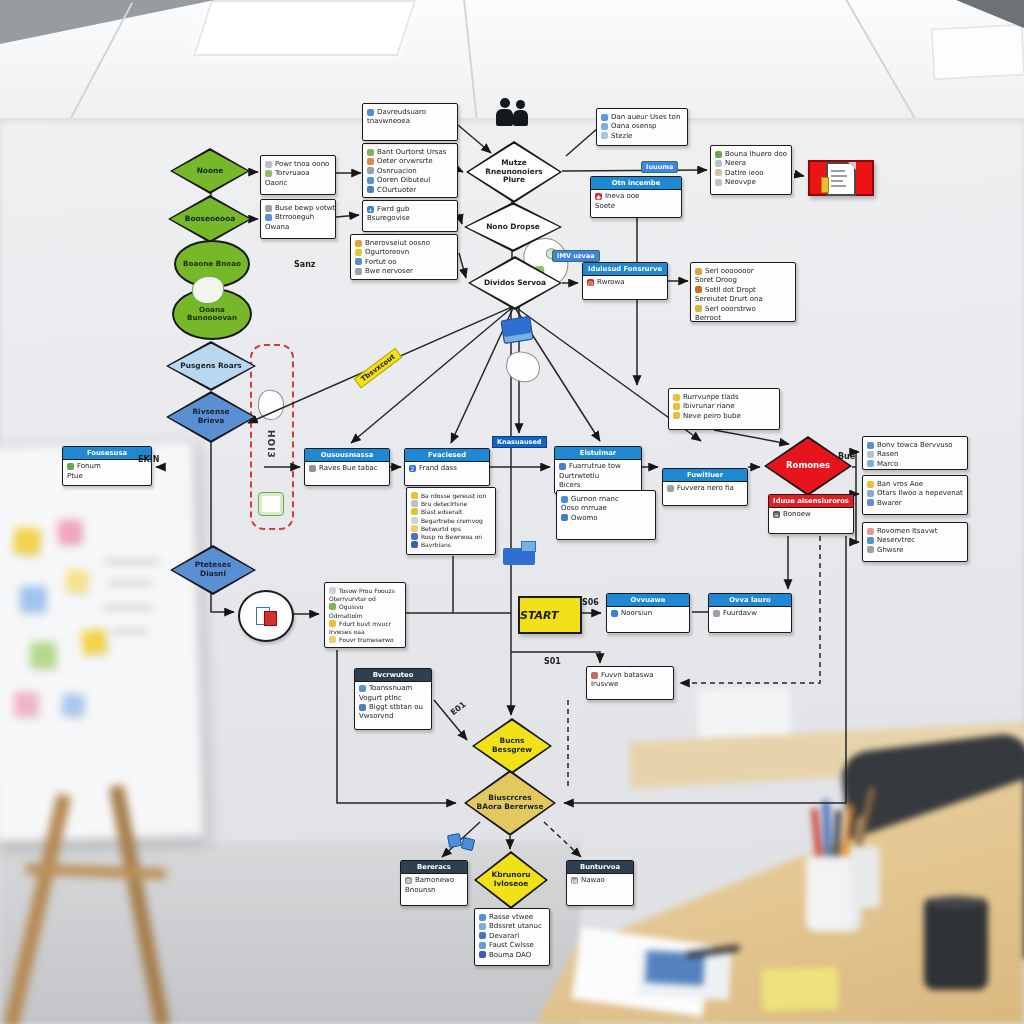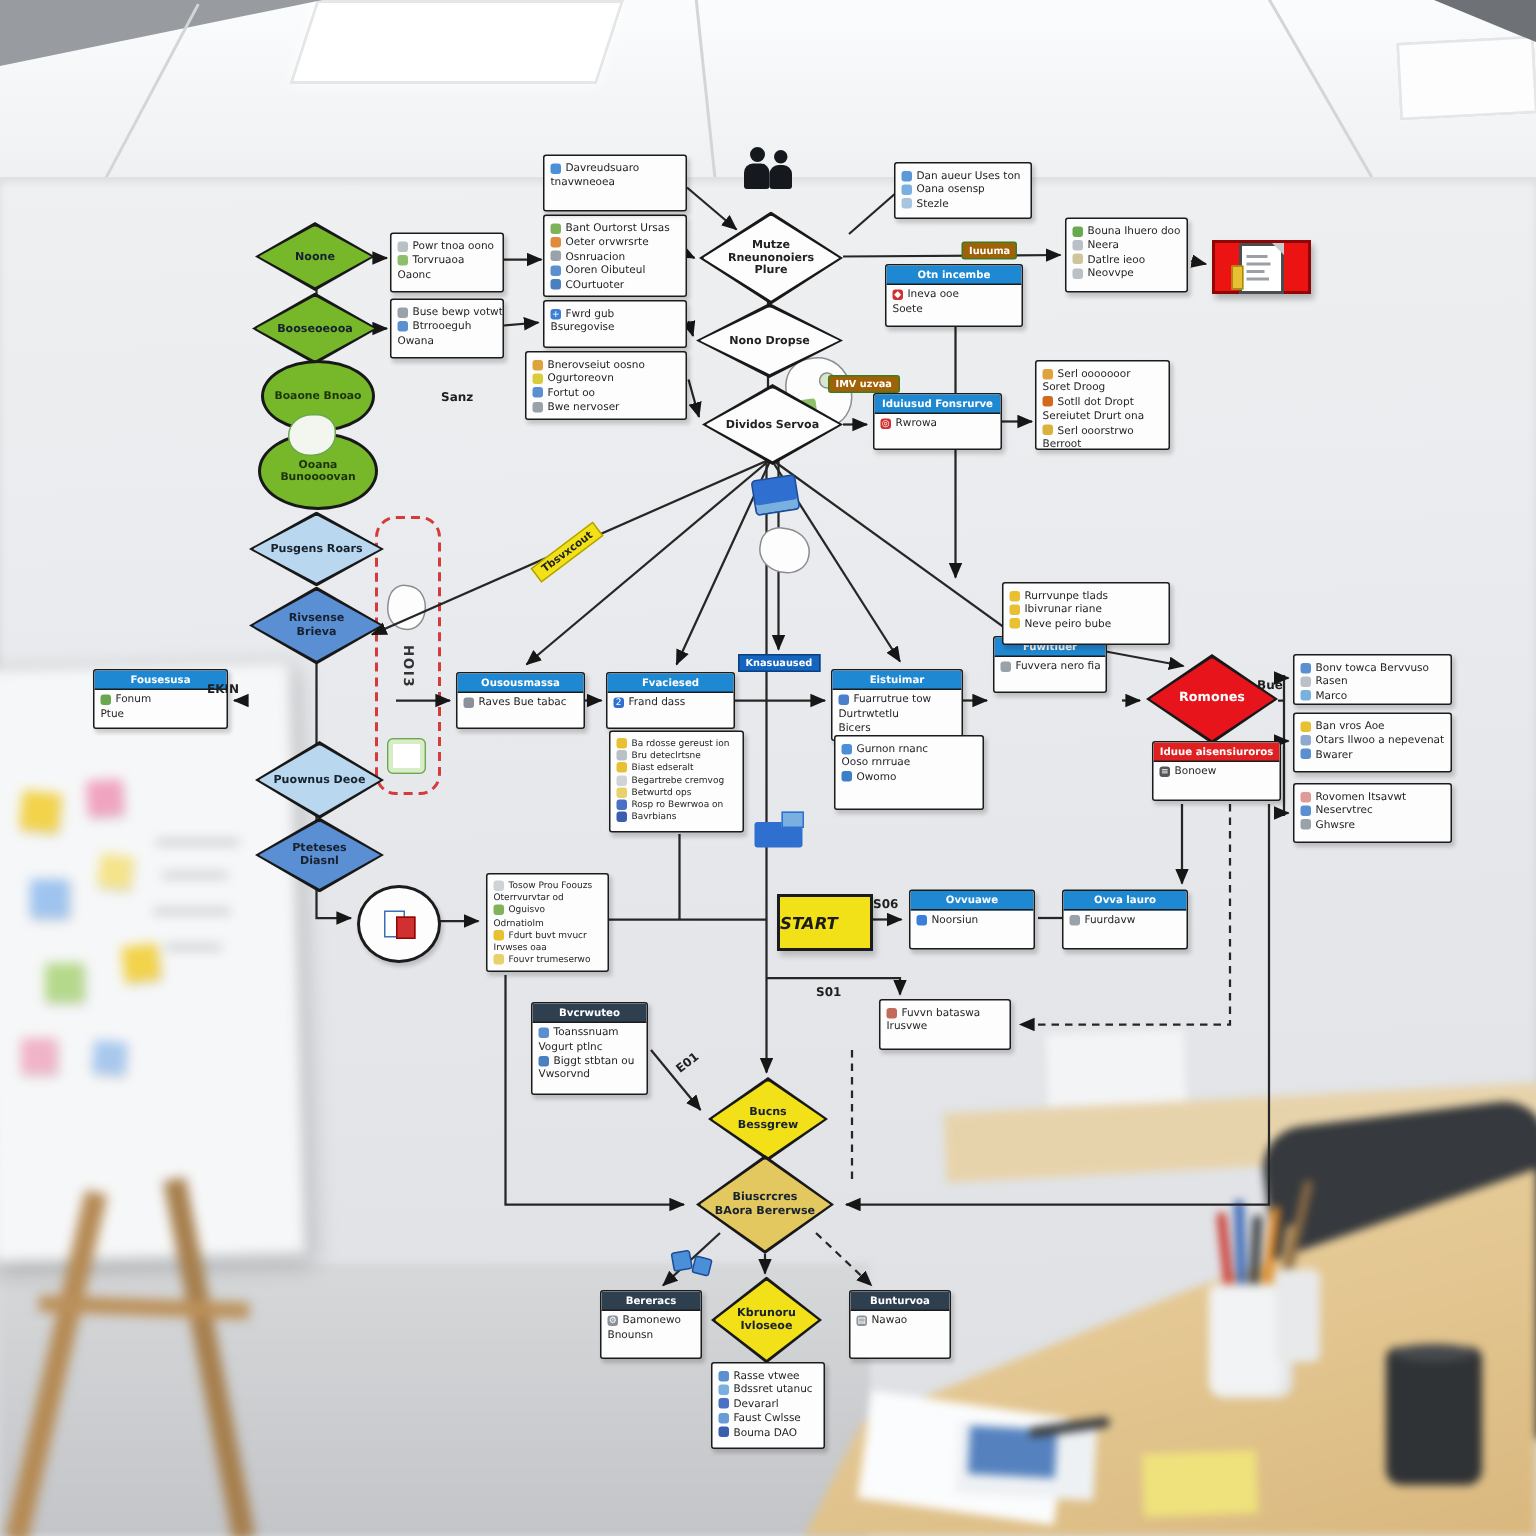--- a/index.html
+++ b/index.html
@@ -66,21 +66,21 @@
       font-size:7.4px;font-weight:bold;color:#17222e;line-height:1.15;padding:0 12px;z-index:1;}
   .dia.white .txt{color:#222;}
   .dia.red .txt{color:#fff;font-size:8.5px;}
   .ell{border:2px solid #181818;border-radius:50%;background:#76b82a;display:flex;align-items:center;justify-content:center;
       text-align:center;font-size:7.2px;font-weight:bold;color:#1d3308;line-height:1.15;padding:2px 6px;box-sizing:border-box;}
   .endbox{background:#ec1313;border:2px solid #8e0606;color:#fff;font-weight:bold;font-size:13px;
       display:flex;align-items:center;justify-content:center;box-shadow:2px 3px 4px rgba(0,0,0,.25);}
   .startbox{background:#f2e118;border:2px solid #1b1b1b;color:#1b1b1b;font-weight:bold;font-size:11px;
       display:flex;align-items:center;box-shadow:2px 3px 4px rgba(0,0,0,.2);font-style:italic;}
   .tagz{position:absolute;z-index:12;white-space:nowrap;}
-  .gtag{background:#a16207;color:#fff;border:1px solid #3e7a24;font-size:6.5px;font-weight:bold;padding:1px 4px;border-radius:2px;}
+  .gtag{background:#3b82f6;color:#fff;border:1px solid #3e7a24;font-size:6.5px;font-weight:bold;padding:1px 4px;border-radius:2px;}
   .ytag{background:#f2e118;color:#222;border:1px solid #b0a200;font-size:7px;font-weight:bold;padding:1px 5px;}
   .btag{background:#1565c0;color:#fff;border:1px solid #0b3f7e;font-size:6.5px;font-weight:bold;padding:1px 4px;}
   .lbl{font-size:8px;font-weight:bold;color:#1f1f1f;}
   .dashedbox{position:absolute;border:2px dashed #d43c3c;border-radius:14px;z-index:4;}
   .vtext{transform:rotate(90deg);transform-origin:left top;font-size:9px;font-weight:bold;color:#333;letter-spacing:1px;}
   .circlenode{background:#fdfdfe;border:2px solid #1b1b1b;border-radius:50%;display:flex;align-items:center;justify-content:center;box-shadow:1.5px 2.5px 3px rgba(0,0,0,.18);}
   .docpair{position:relative;width:20px;height:18px;}
   .docpair .d1{position:absolute;left:0;top:0;width:12px;height:16px;background:#fff;border:1.5px solid #3a6fb5;}
   .docpair .d2{position:absolute;left:8px;top:4px;width:11px;height:13px;background:#d03030;border:1px solid #8e0606;}
   .people{position:relative;}
@@ -425,21 +425,21 @@
   </div>
   <div class="node box" style="left:582px;top:262px;width:86px;height:38px;">
     <div class="hd">Iduiusud Fonsrurve</div>
     <div>
         <div class="line">
           <span class="ic" style="background: rgb(208, 48, 48);">◎</span>
           <span class="tx">Rwrowa</span>
         </div>
       </div>
   </div>
-  <div class="node box" style="left:690px;top:240px;width:90px;height:60px;">
+  <div class="node box" style="left:690px;top:262px;width:106px;height:60px;">
     <div>
         <div class="line">
           <span class="ic" style="background: rgb(224, 162, 60);"></span>
           <span class="tx">Serl ooooooor</span>
         </div>
         <div class="line">
           <span class="tx">Soret Droog</span>
         </div>
         <div class="line">
           <span class="ic" style="background: rgb(210, 105, 30);"></span>
@@ -468,25 +468,20 @@
   <div class="node dia" style="left:166px;top:341px;width:90px;height:50px;--c:#b9d7ee;">
     <div class="sh"></div>
       <div class="fl"></div>
       <div class="txt">Pusgens Roars</div>
   </div>
   <div class="node dia" style="left:166px;top:391px;width:90px;height:52px;--c:#5b8fd4;">
     <div class="sh"></div>
       <div class="fl"></div>
       <div class="txt">Rivsense Brieva</div>
   </div>
-  <div class="node dia" style="left:170px;top:494px;width:86px;height:52px;--c:#b9d7ee;">
-    <div class="sh"></div>
-      <div class="fl"></div>
-      <div class="txt">Puownus Deoe</div>
-  </div>
   <div class="node dia" style="left:170px;top:545px;width:86px;height:50px;--c:#5b8fd4;">
     <div class="sh"></div>
       <div class="fl"></div>
       <div class="txt">Pteteses Diasnl</div>
   </div>
   <span class="tagz lbl" style="left:138px;top:455px;">EKIN</span>
 
   <div class="node box" style="left:62px;top:446px;width:90px;height:40px;">
     <div class="hd">Fousesusa</div>
     <div>
@@ -527,21 +522,21 @@
           <span class="tx">Fuarrutrue tow</span>
         </div>
         <div class="line">
           <span class="tx">Durtrwtetlu</span>
         </div>
         <div class="line">
           <span class="tx">Bicers</span>
         </div>
       </div>
   </div>
-  <div class="node box" style="left:662px;top:424px;width:76px;height:38px;">
+  <div class="node box" style="left:662px;top:468px;width:86px;height:38px;">
     <div class="hd">Fuwitiuer</div>
     <div>
         <div class="line">
           <span class="ic" style="background: rgb(154, 162, 169);"></span>
           <span class="tx">Fuvvera nero fia</span>
         </div>
       </div>
   </div>
 
   <div class="node dia red" style="left:764px;top:436px;width:88px;height:60px;--c:#e8141b;">

